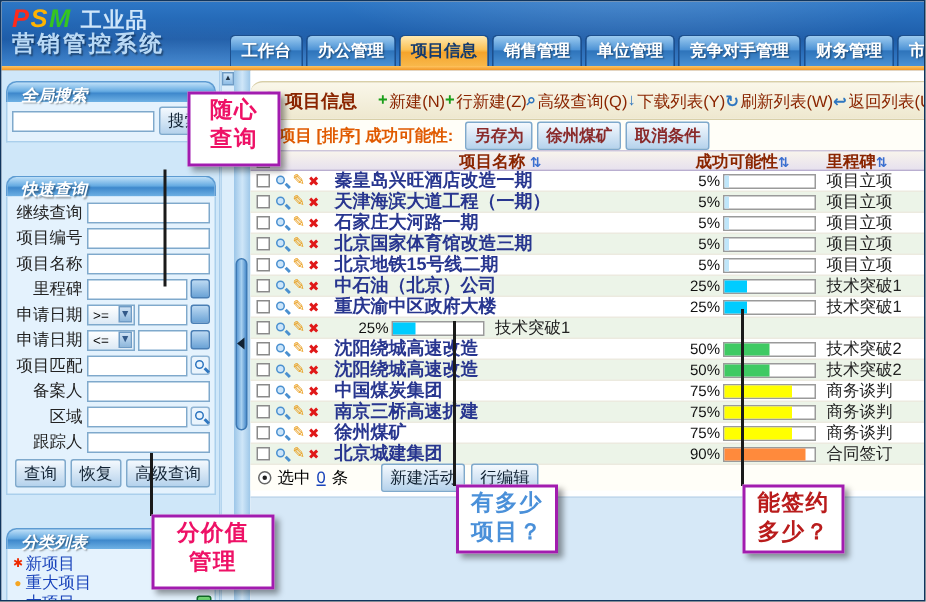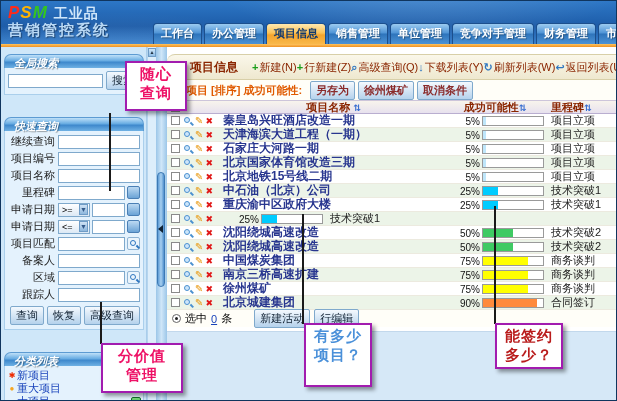--- a/index.html
+++ b/index.html
@@ -134,21 +134,21 @@
   #line-youduoshao { left:301px; top:213px; height:110px; }
   #line-nengqianyue{ left:493px; top:205px; height:118px; }
   .callout {
     position:absolute; z-index:50; background:#fff; border:2px solid #a21caf;
     box-shadow:3px 3px 4px rgba(0,0,0,.4); font-weight:bold; font-size:15px;
     display:flex; flex-direction:column; align-items:center; 
     line-height:1.25; letter-spacing:1px; padding:2px 4px;
   }
   #callout-suixin    { left:124px; top:60px;  width:62px; height:50px; }
   #callout-fenjiazhi { left:100px; top:342px; width:82px; height:50px; }
-  #callout-youduoshao{ left:303px; top:322px; width:68px; height:64px; }
+  #callout-youduoshao{ left:303px; top:322px; width:68px; height:46px; }
   #callout-nengqianyue{ left:494px; top:322px; width:68px; height:46px; }
 </style>
 </head>
 <body>
 
 <div id="app">
 
   <div id="header">
     <div id="logo">
       <div class="l1"><span class="psm-p">P</span><span class="psm-s">S</span><span class="psm-m">M</span><span class="cn">工业品</span></div>

